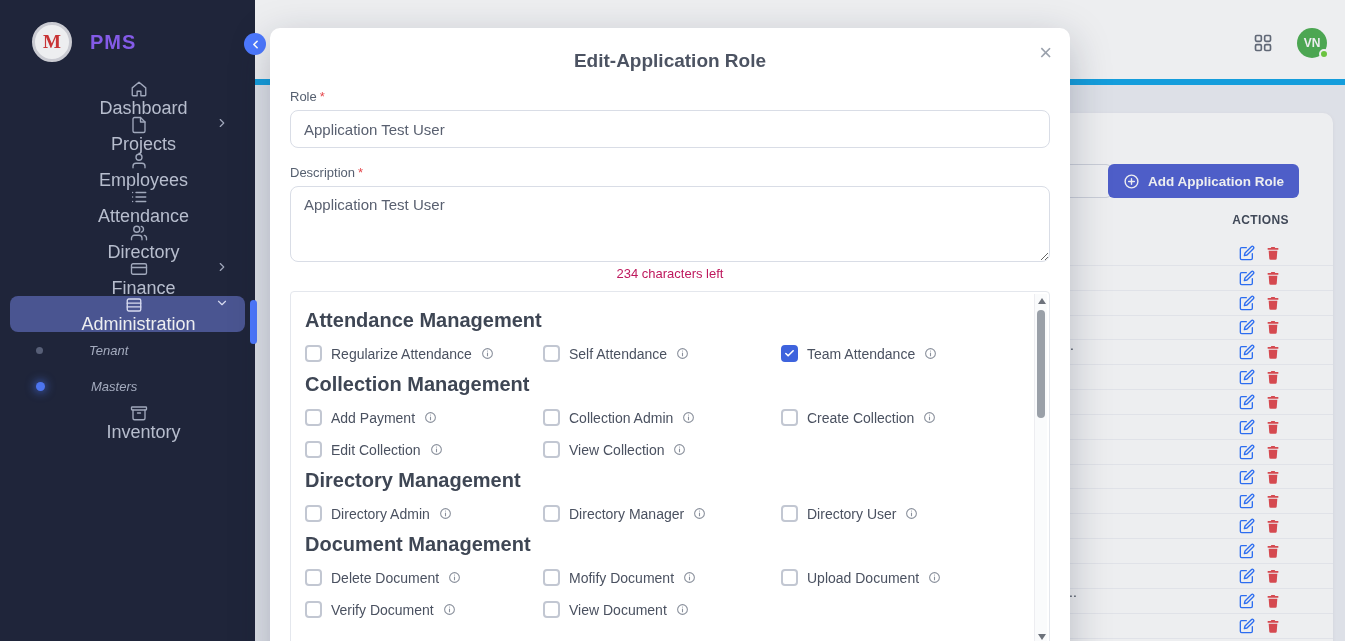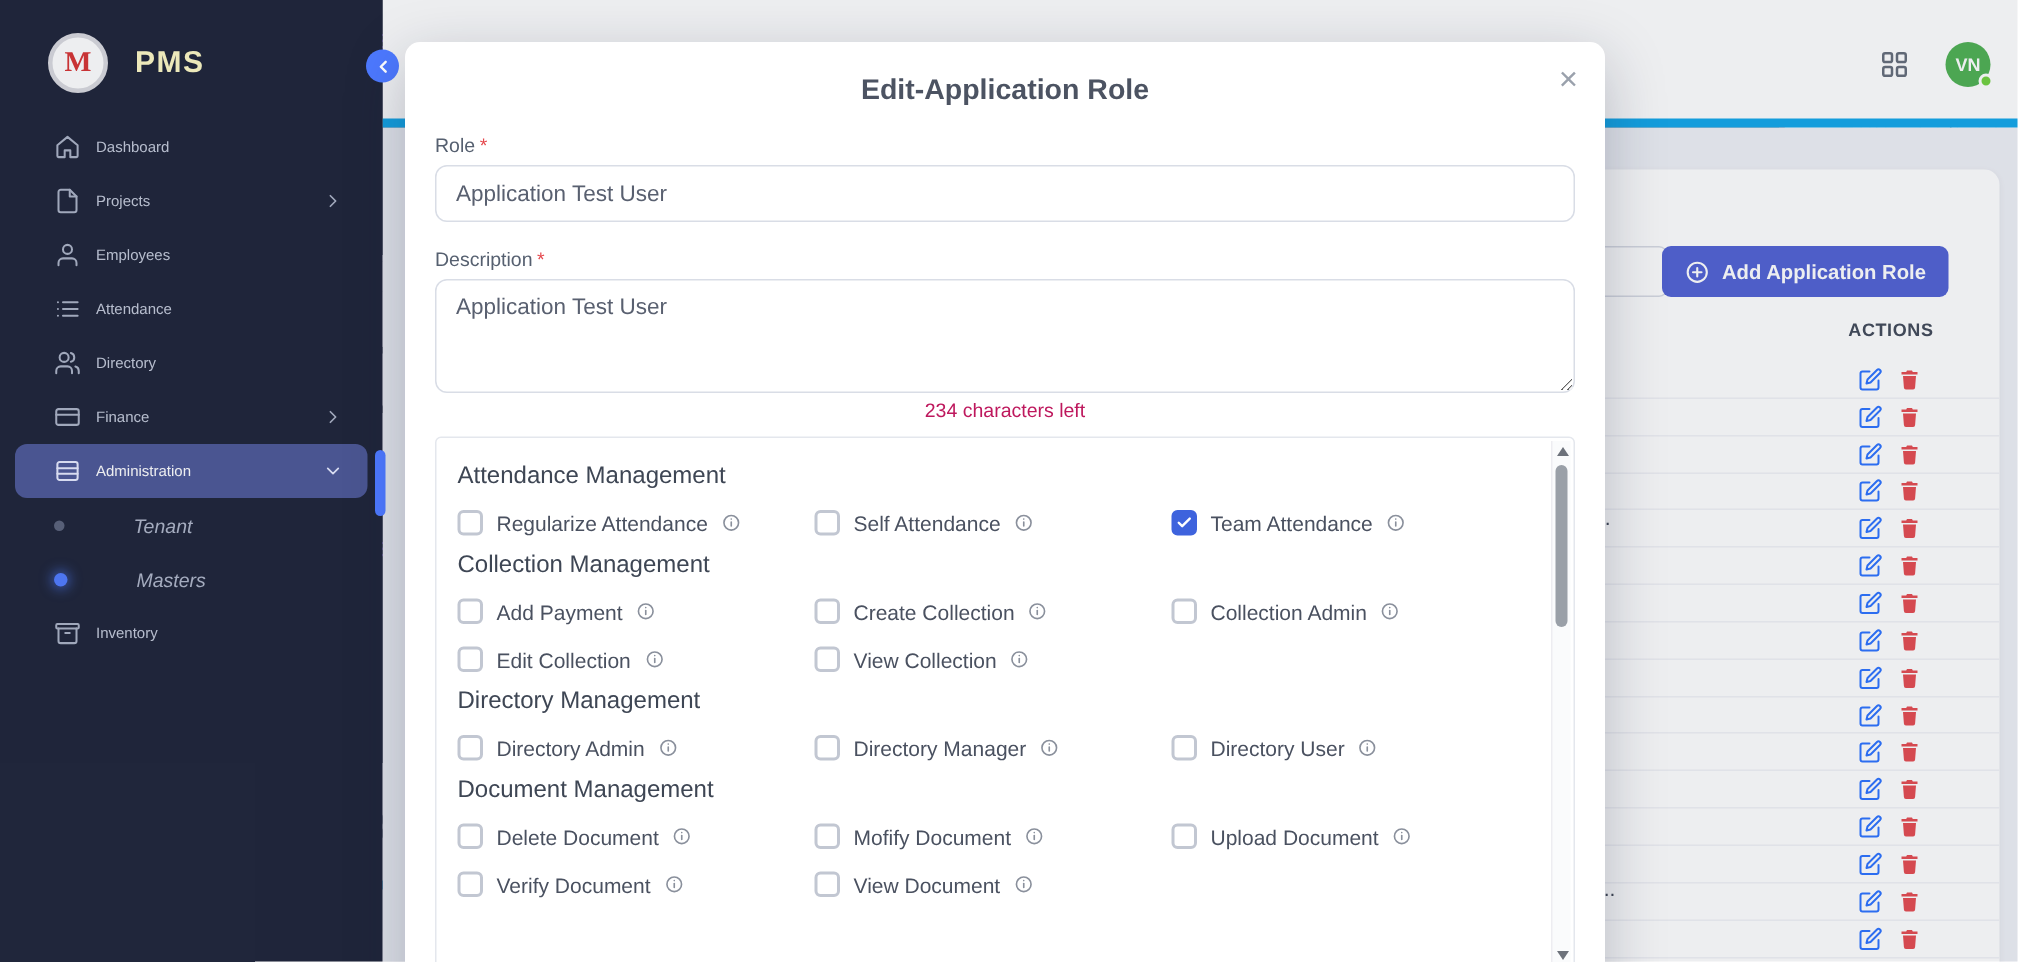--- a/index.html
+++ b/index.html
@@ -5,24 +5,24 @@
   * { margin:0; padding:0; box-sizing:border-box; }
   html,body { width:1345px; height:641px; overflow:hidden; background:#eef0f5;
     font-family:"Liberation Sans", sans-serif; }
 
   
   .sidebar { position:fixed; left:0; top:0; bottom:0; width:255px; background:var(--sidebar-bg); z-index:5; }
   .logo-row { display:flex; align-items:center; gap:18px; padding:22px 0 14px 32px; cursor:pointer; }
   .logo-circle { width:40px; height:40px; border-radius:50%; background:#fff; border:3px solid #d9d9de;
     display:flex; align-items:center; justify-content:center; font-weight:bold; font-size:19px;
     color:#d62f2f; font-family:"Liberation Serif", serif; }
-  .logo-text { color:#fef9c3; font-size:20px; font-weight:bold; letter-spacing:1px; }
+  .logo-text { color:#8b5cf6; font-size:20px; font-weight:bold; letter-spacing:1px; }
   .nav { padding-top:4px; }
   .nav-item { display:flex; align-items:center; height:36px; padding:0 14px 0 36px; color:#c3c9d9;
-    font-size:10px; position:relative; cursor:pointer; }
+    font-size:18px; position:relative; cursor:pointer;flex-direction:column; }
   .nav-ic { width:18px; height:18px; flex:none; color:#aab1c5; }
   .nav-label { margin-left:10px; white-space:nowrap; }
   .nav-chevron { position:absolute; right:26px; display:flex; }
   .chev-ic { width:14px; height:14px; color:#aab1c5; }
   .nav-item.active { background:var(--active-nav); margin:0 10px; padding-left:26px; border-radius:8px; color:#fff; }
   .nav-item.active .nav-ic, .nav-item.active .chev-ic { color:#e7eaff; }
   .nav-item.active .nav-chevron { right:16px; }
   .nav-subitem { display:flex; align-items:center; height:36px; padding-left:36px; color:#aeb5c8;
     font-size:13px; cursor:pointer; }
   .sub-dot { width:7px; height:7px; border-radius:50%; background:#596079; flex:none; }
@@ -78,21 +78,21 @@
     border:none; cursor:pointer; line-height:1; padding:4px; font-family:inherit; }
   .field-label { font-size:13px; color:#566070; margin:17px 0 6px; }
   .req { color:#e5484d; margin-left:3px; }
   .text-input { width:100%; height:38px; border:1px solid #d9dde6; border-radius:8px; padding:0 13px;
     font-size:15px; color:#596070; font-family:inherit; outline:none; background:#fff; }
   .textarea { width:100%; height:76px; border:1px solid #d9dde6; border-radius:8px; padding:9px 13px;
     font-size:15px; color:#596070; font-family:inherit; outline:none; display:block; }
   .char-counter { text-align:center; font-size:13px; color:#be185d; margin:4px 0 10px; }
   .perm-panel { position:relative; border:1px solid #e4e7ed; border-radius:4px; height:356px;
     overflow:hidden; padding:6px 30px 0 14px; }
-  .perm-section-title { font-size:16px; font-weight:normal; color:#3e4654; margin:11px 0 13px; }
+  .perm-section-title { font-size:20px; font-weight:bold; color:#3e4654; margin:11px 0 13px; }
   .perm-grid { display:grid; grid-template-columns:1fr 1fr 1fr; row-gap:15px; margin-bottom:9px; }
   .perm-item { display:flex; align-items:center; gap:9px; cursor:pointer; }
   .cb { width:17px; height:17px; border:2px solid #c2c7d2; border-radius:4px; background:#fff; flex:none;
     display:flex; align-items:center; justify-content:center; }
   .cb.checked { background:var(--checkbox-checked); border-color:var(--checkbox-checked); }
   .cb svg { width:11px; height:11px; }
   .perm-label { font-size:14px; color:#4a5160; white-space:nowrap; }
   .info { display:flex; color:#8a909c; }
   .info-ic { width:13px; height:13px; }
   .vscroll { position:absolute; top:2px; right:2px; bottom:2px; width:13px; background:#fafbfc;
@@ -528,32 +528,32 @@
             <span class="info">
               <svg class="info-ic" viewBox="0 0 24 24" fill="none" stroke="currentColor" stroke-width="2" stroke-linecap="round" stroke-linejoin="round">
                 <circle cx="12" cy="12" r="9"></circle>
                 <path d="M12 11v5"></path>
                 <path d="M12 7.5h.01"></path>
               </svg>
             </span>
           </label>
           <label class="perm-item">
             <span class="cb"></span>
+            <span class="perm-label">Collection Admin</span>
+            <span class="info">
+              <svg class="info-ic" viewBox="0 0 24 24" fill="none" stroke="currentColor" stroke-width="2" stroke-linecap="round" stroke-linejoin="round">
+                <circle cx="12" cy="12" r="9"></circle>
+                <path d="M12 11v5"></path>
+                <path d="M12 7.5h.01"></path>
+              </svg>
+            </span>
+          </label>
+          <label class="perm-item">
+            <span class="cb"></span>
             <span class="perm-label">Create Collection</span>
-            <span class="info">
-              <svg class="info-ic" viewBox="0 0 24 24" fill="none" stroke="currentColor" stroke-width="2" stroke-linecap="round" stroke-linejoin="round">
-                <circle cx="12" cy="12" r="9"></circle>
-                <path d="M12 11v5"></path>
-                <path d="M12 7.5h.01"></path>
-              </svg>
-            </span>
-          </label>
-          <label class="perm-item">
-            <span class="cb"></span>
-            <span class="perm-label">Collection Admin</span>
             <span class="info">
               <svg class="info-ic" viewBox="0 0 24 24" fill="none" stroke="currentColor" stroke-width="2" stroke-linecap="round" stroke-linejoin="round">
                 <circle cx="12" cy="12" r="9"></circle>
                 <path d="M12 11v5"></path>
                 <path d="M12 7.5h.01"></path>
               </svg>
             </span>
           </label>
           <label class="perm-item">
             <span class="cb"></span>

